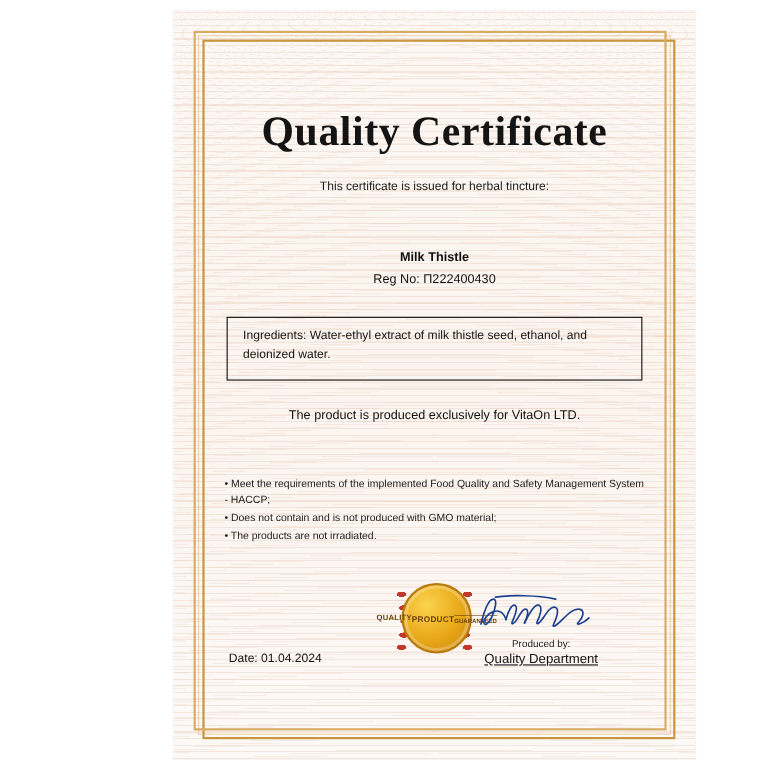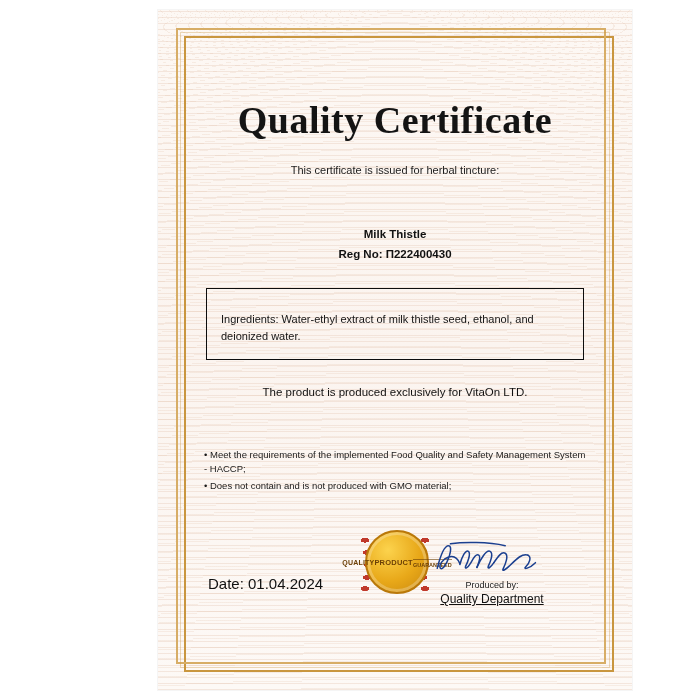--- a/index.html
+++ b/index.html
@@ -110,27 +110,26 @@
     margin-top: 52px;
     font-size: 11.5px;
     font-weight: 700;
     color: #111111;
   }
 
   .reg-no {
     margin-top: 8px;
     font-size: 11.5px;
     color: #111111;
-    font-weight: bold;
   }
 
   .ingredients-box {
     margin: 28px 8px 0 8px;
     border: 1.5px solid #0d0d0d;
-    padding: 22px 14px 14px 14px;
+    padding: 8px 14px 14px 14px;
     text-align: left;
     font-size: 11px;
     line-height: 1.55;
     color: #141414;
     background: transparent;
   }
 
   .exclusive {
     margin-top: 26px;
     font-size: 11.5px;
@@ -151,22 +150,22 @@
     position: absolute;
     left: 0;
     right: 0;
     bottom: 36px;
     height: 90px;
   }
 
   .date {
     position: absolute;
     left: 10px;
-    bottom: 22px;
-    font-size: 15px;
+    bottom: 9px;
+    font-size: 11px;
     color: #111111;
     text-align: left;
   }
 
   
   .seal {
     position: absolute;
     left: 50%;
     transform: translateX(-50%);
     bottom: 10px;
@@ -259,20 +258,21 @@
 
       <div class="reg-no">Reg No: П222400430</div>
 
       <div class="ingredients-box">Ingredients: Water-ethyl extract of milk thistle seed, ethanol, and deionized water.</div>
 
       <div class="exclusive">The product is produced exclusively for VitaOn LTD.</div>
 
       <div class="requirements">
         <p class="req-line">• Meet the requirements of the implemented Food Quality and Safety Management System - HACCP;</p>
         <p class="req-line">• Does not contain and is not produced with GMO material;</p>
+        <p class="req-line">• The products are not irradiated.</p>
       </div>
 
       <div class="footer">
 
         <div class="date">Date: 01.04.2024</div>
 
         <div class="seal">
           <div class="seal-laurel-l"></div>
           <div class="seal-laurel-r"></div>
           <div class="seal-disc">

